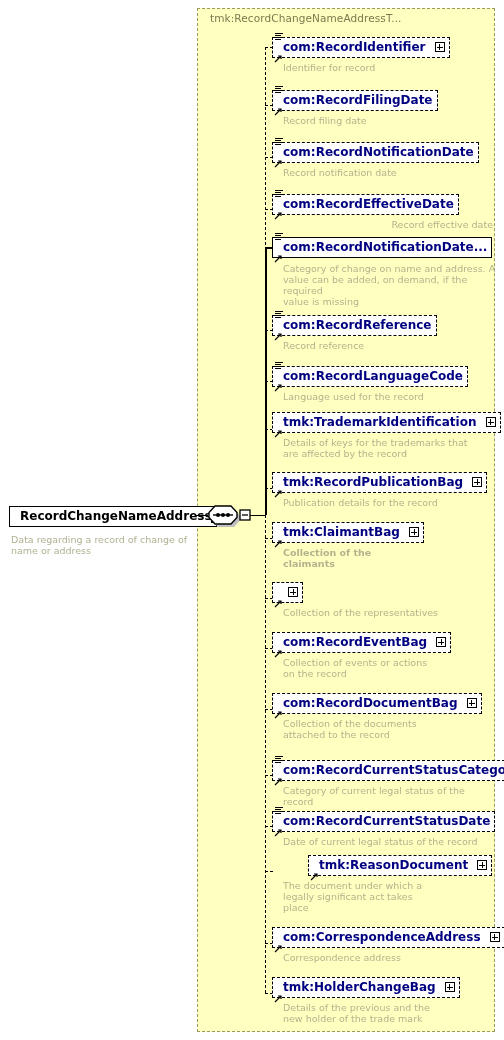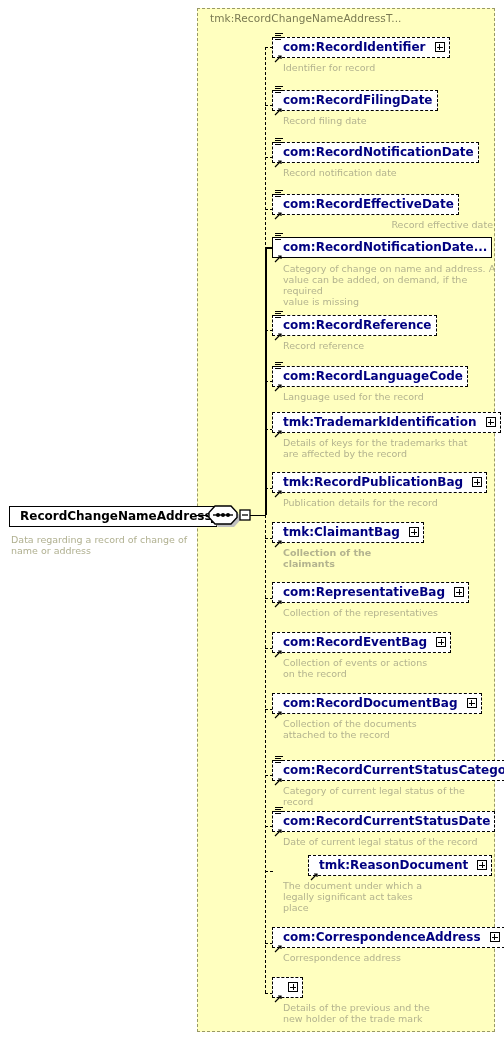--- a/index.html
+++ b/index.html
@@ -419,21 +419,20 @@
 claimants</div>
 
 <div class="dash-h" style="left:265px; top:598px; width:8px;"></div>
 <div class="row" style="top:581px;">
   <div class="elbox dashed">
     <span class="glyph-arrow">
       <svg width="9" height="9" viewBox="0 0 9 9">
           <path d="M1,8 L7,2 M4,2 L7,2 L7,5" stroke="#000" stroke-width="1.2" fill="none"></path>
         </svg>
     </span>
-    <span class="label nsname">com:RepresentativeBag</span>
     <span class="expander plus"></span>
   </div>
 </div>
 <div class="anno" style="left:283px; top:607px; width:212px;">Collection of the representatives</div>
 
 <div class="dash-h" style="left:265px; top:648px; width:8px;"></div>
 <div class="row" style="top:631px;">
   <div class="elbox dashed">
     <span class="glyph-arrow">
       <svg width="9" height="9" viewBox="0 0 9 9">
@@ -531,17 +530,18 @@
 <div class="anno" style="left:283px; top:952px; width:200px;">Correspondence address</div>
 
 <div class="dash-h" style="left:265px; top:993px; width:8px;"></div>
 <div class="row" style="top:976px;">
   <div class="elbox dashed">
     <span class="glyph-arrow">
       <svg width="9" height="9" viewBox="0 0 9 9">
           <path d="M1,8 L7,2 M4,2 L7,2 L7,5" stroke="#000" stroke-width="1.2" fill="none"></path>
         </svg>
     </span>
+    <span class="label nsname">tmk:HolderChangeBag</span>
     <span class="expander plus"></span>
   </div>
 </div>
 <div class="anno" style="left:283px; top:1002px; width:200px;">Details of the previous and the
 new holder of the trade mark</div>
 
 </body></html>

